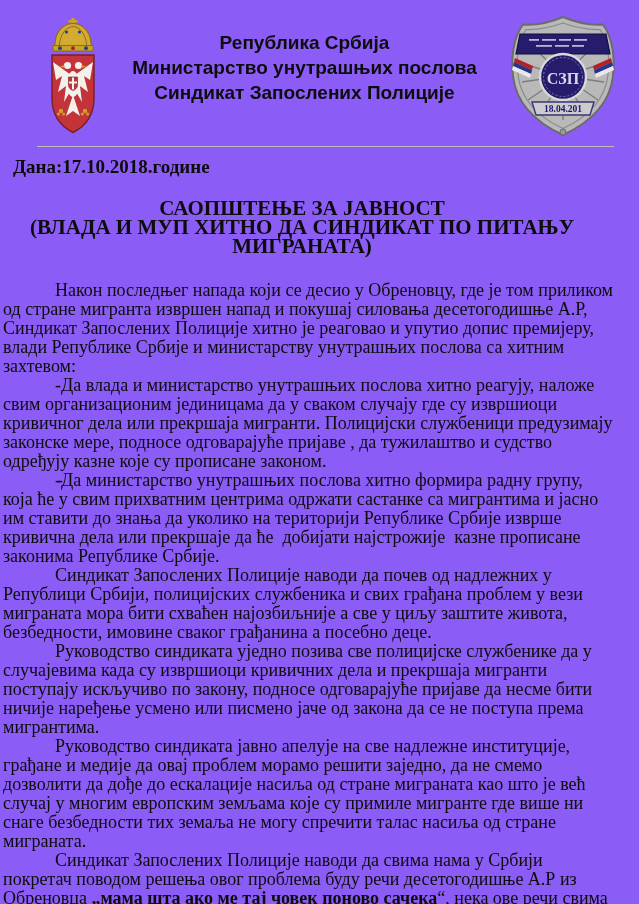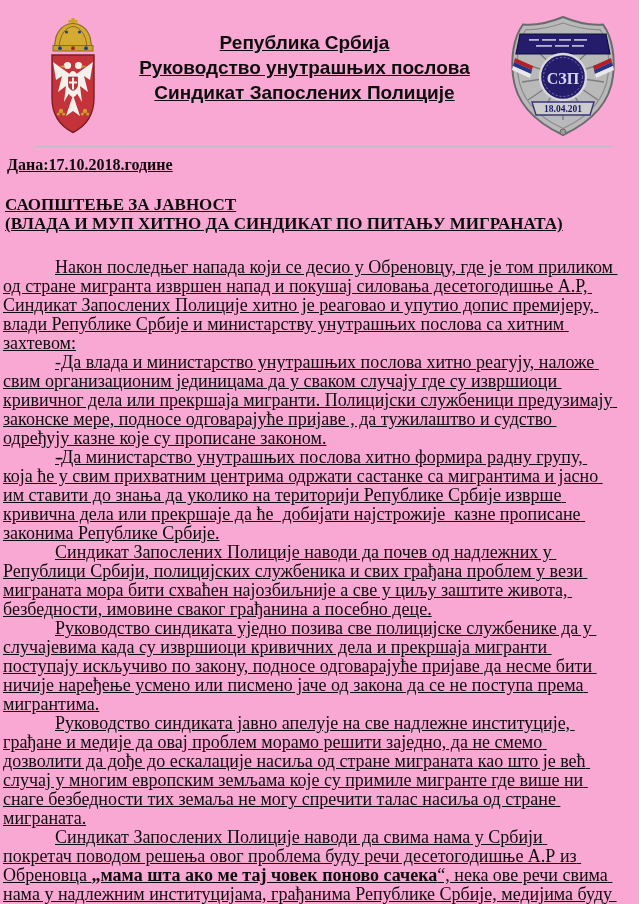--- a/index.html
+++ b/index.html
@@ -1,32 +1,32 @@
 <!DOCTYPE html>
 <html><head>
 <meta charset="utf-8">
 <style>
   html,body { margin:0; padding:0; background:#ffffff; }
   .page {
-    width:639px; height:904px; position:relative; background:#f9a8d4;
-    font-family:"Liberation Serif", serif; color:#0d0d0d; overflow:hidden;text-decoration:underline;
+    width:639px; height:904px; position:relative; background:#8b5cf6;
+    font-family:"Liberation Serif", serif; color:#0d0d0d; overflow:hidden;
   }
   
   .letterhead { display:flex; align-items:flex-start; padding:14px 16px 0 40px; }
   .coa-wrap { width:66px; height:118px; flex:0 0 66px; margin-top:4px; }
   .org-block { flex:1 1 auto; text-align:center; margin-top:16px;
     font-family:"Liberation Sans", sans-serif; }
   .org-line { font-weight:bold; font-size:19px; line-height:25px; white-space:nowrap; }
   .org-line.addr { font-weight:normal; }
   .badge-wrap { width:120px; height:125px; flex:0 0 120px; }
   
   .rule { border:0; border-top:1px solid #bdbdbd; margin:7px 25px 0 37px; height:0; }
-  .date-line { font-weight:bold; font-size:16px; margin:9px 0 0 7px; }
+  .date-line { font-weight:bold; font-size:19px; margin:9px 0 0 13px; }
   
-  .doc-title { text-align:left; font-weight:bold; font-size:17px; line-height:19px;
+  .doc-title { text-align:center; font-weight:bold; font-size:21px; line-height:19px;
     margin:21px 40px 0 5px; }
   
   .doc-body { margin:25px 25px 0 3px; font-size:18px; line-height:19px; }
   .para { margin:0; text-indent:52px; white-space:pre-wrap; }
   .para.has-marker { position:relative; }
   .dash-marker { position:absolute; left:2px; top:0; }
   .quote-bold { font-weight:bold; }
   
   .signature { margin:41px 0 0 312px; font-size:15.5px; white-space:nowrap; }
 </style>
@@ -80,21 +80,21 @@
             <circle cx="45" cy="93" r="2.2"></circle>
               <circle cx="42.4" cy="96" r="1.5"></circle>
               <circle cx="47.6" cy="96" r="1.5"></circle>
           </g>
         </g>
       </svg>
     </div>
 
     <div class="org-block">
       <div class="org-line">Република Србија</div>
-      <div class="org-line">Руководство унутрашњих послова</div>
+      <div class="org-line">Министарство унутрашњих послова</div>
       <div class="org-line">Синдикат Запослених Полиције</div>
     </div>
 
     <div class="badge-wrap">
       <svg viewBox="0 0 120 125" width="120" height="125">
 
         <path d="M60,3 C72,8 88,11.5 100,10.5 C110,24 112,45 110,62 C107,89 88,108 60,121
                  C32,108 13,89 10,62 C8,45 10,24 20,10.5 C32,11.5 48,8 60,3 Z" fill="#b9b9b9" stroke="#6b6b6b" stroke-width="2"></path>
         <path d="M60,9 C71,13 85,16 97,15.5 C105,27 107,45 105,61 C102,85 85,103 60,114.5
                  C35,103 18,85 15,61 C13,45 15,27 23,15.5 C35,16 49,13 60,9 Z" fill="none" stroke="#8a8a8a" stroke-width="1.2"></path>

